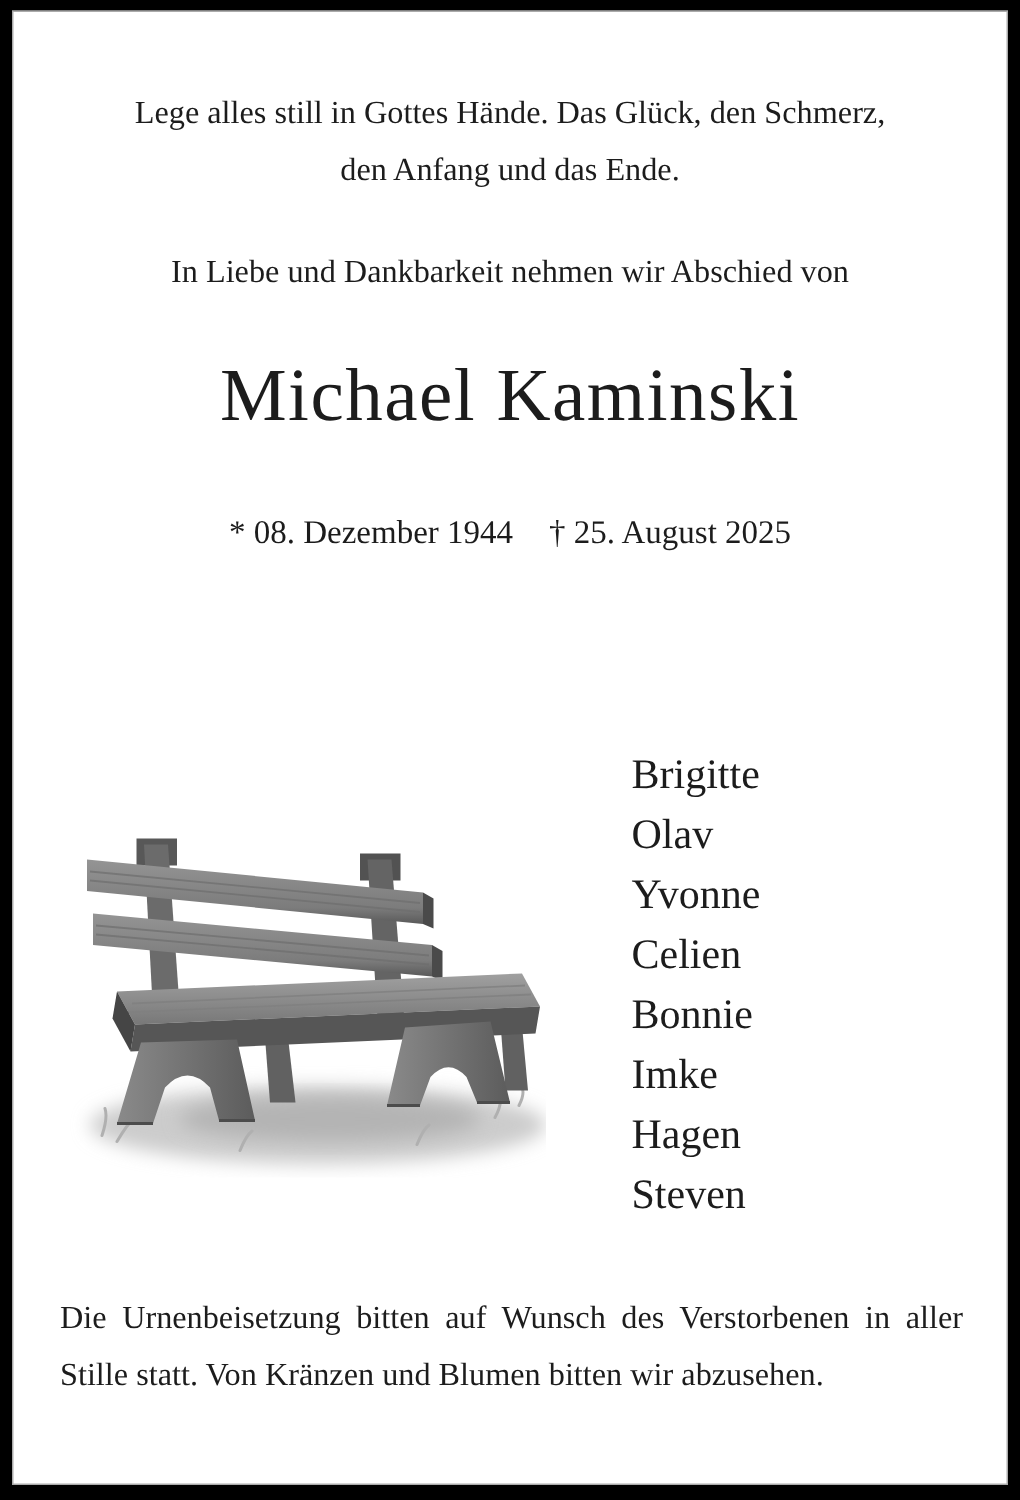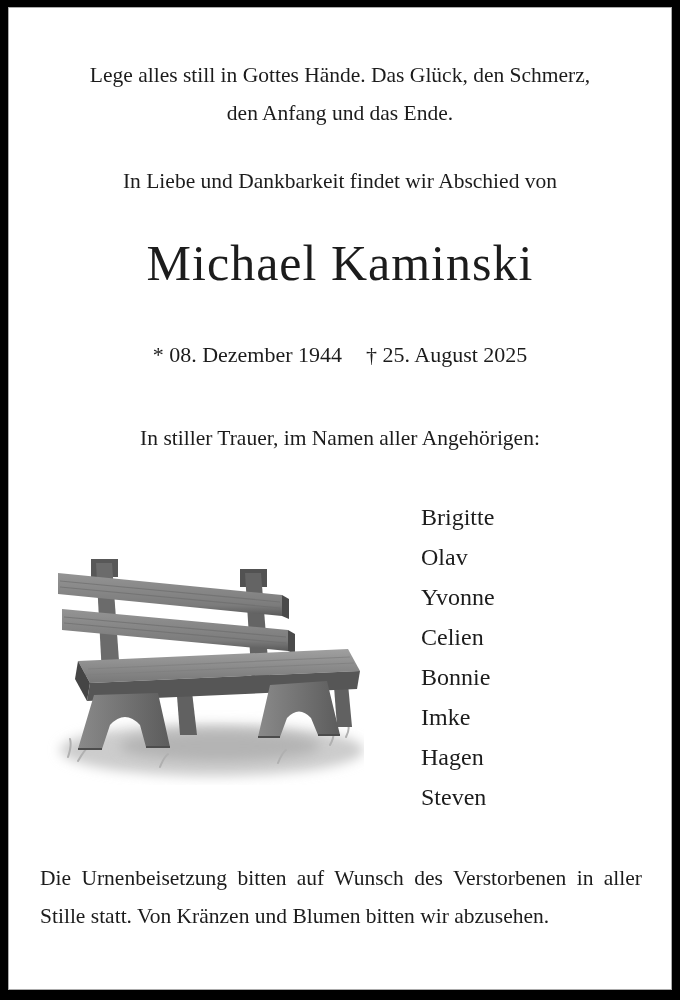--- a/index.html
+++ b/index.html
@@ -44,21 +44,21 @@
     line-height:28px;
   }
   .mourning {
     top:417px;
     font-size:21.5px;
     line-height:28px;
   }
   .mourners {
     position:absolute;
     left:413px; top:490px;
-    font-size:24px;
+    font-size:28px;
   }
   .mourners .mourner { line-height:40px; height:40px; }
   .bench-wrap {
     position:absolute;
     left:22px; top:516px;
     width:334px; height:262px;
   }
   .bench-wrap svg { width:100%; height:100%; display:block; }
   .closing {
     position:absolute;
@@ -72,30 +72,29 @@
 <body>
 
 <div class="page">
   <div class="panel">
 
     <div class="abs center epigraph">
       <div>Lege alles still in Gottes Hände. Das Glück, den Schmerz,</div>
       <div>den Anfang und das Ende.</div>
     </div>
 
-    <div class="abs center intro">In Liebe und Dankbarkeit findet wir Abschied von</div>
+    <div class="abs center intro">In Liebe und Dankbarkeit nehmen wir Abschied von</div>
 
     <div class="abs center deceased-name">Michael Kaminski</div>
 
     <div class="abs dates">
       <span>* 08. Dezember 1944</span>
       <span>† 25. August 2025</span>
     </div>
 
-    <div class="abs center mourning">In stiller Trauer, im Namen aller Angehörigen:</div>
 
     <div class="mourners">
       <div class="mourner">Brigitte</div>
       <div class="mourner">Olav</div>
       <div class="mourner">Yvonne</div>
       <div class="mourner">Celien</div>
       <div class="mourner">Bonnie</div>
       <div class="mourner">Imke</div>
       <div class="mourner">Hagen</div>
       <div class="mourner">Steven</div>

